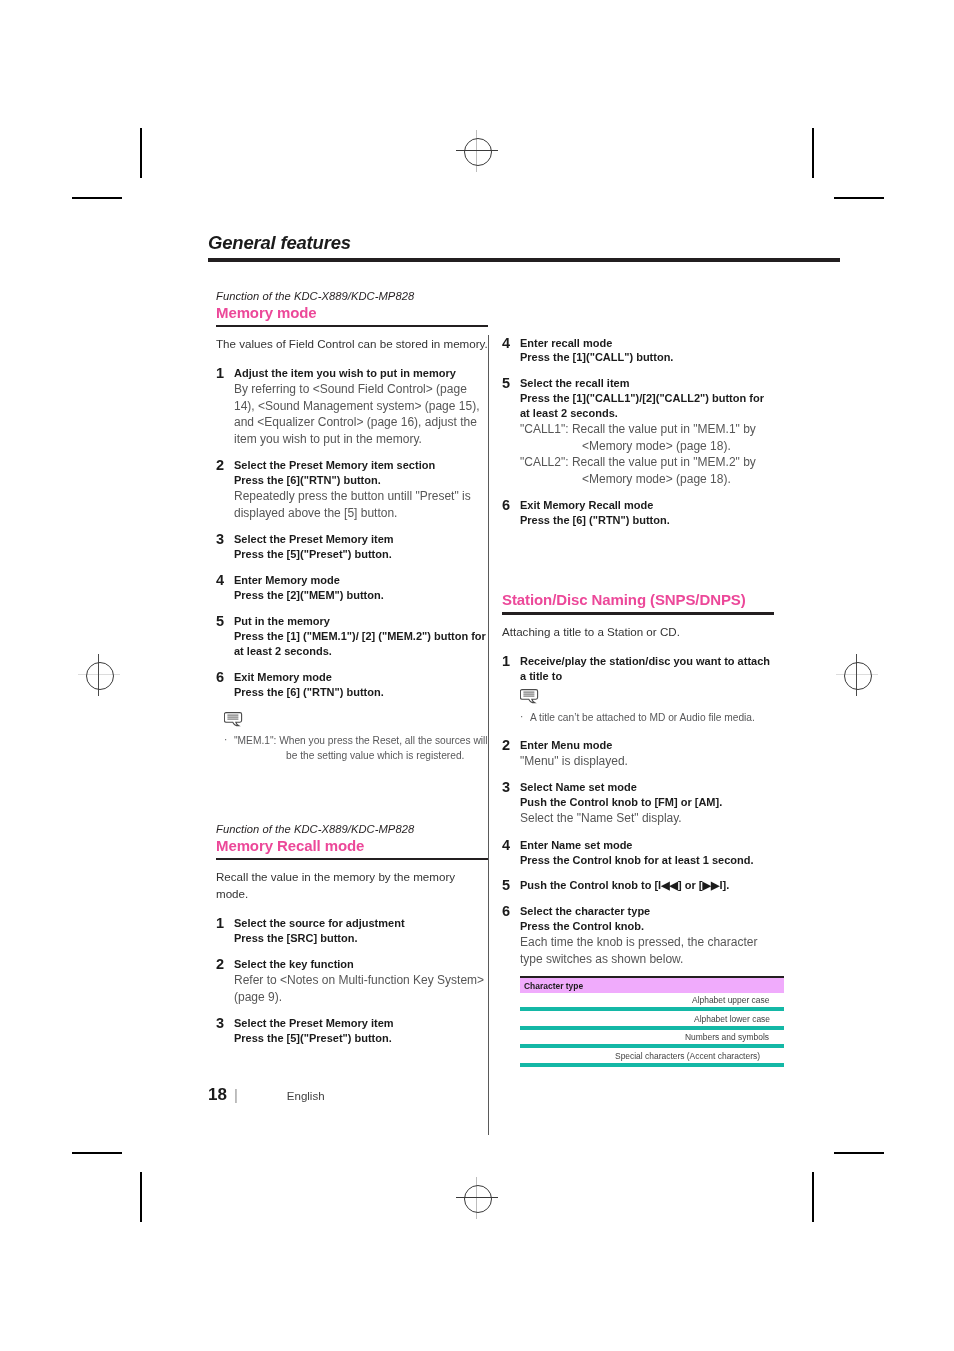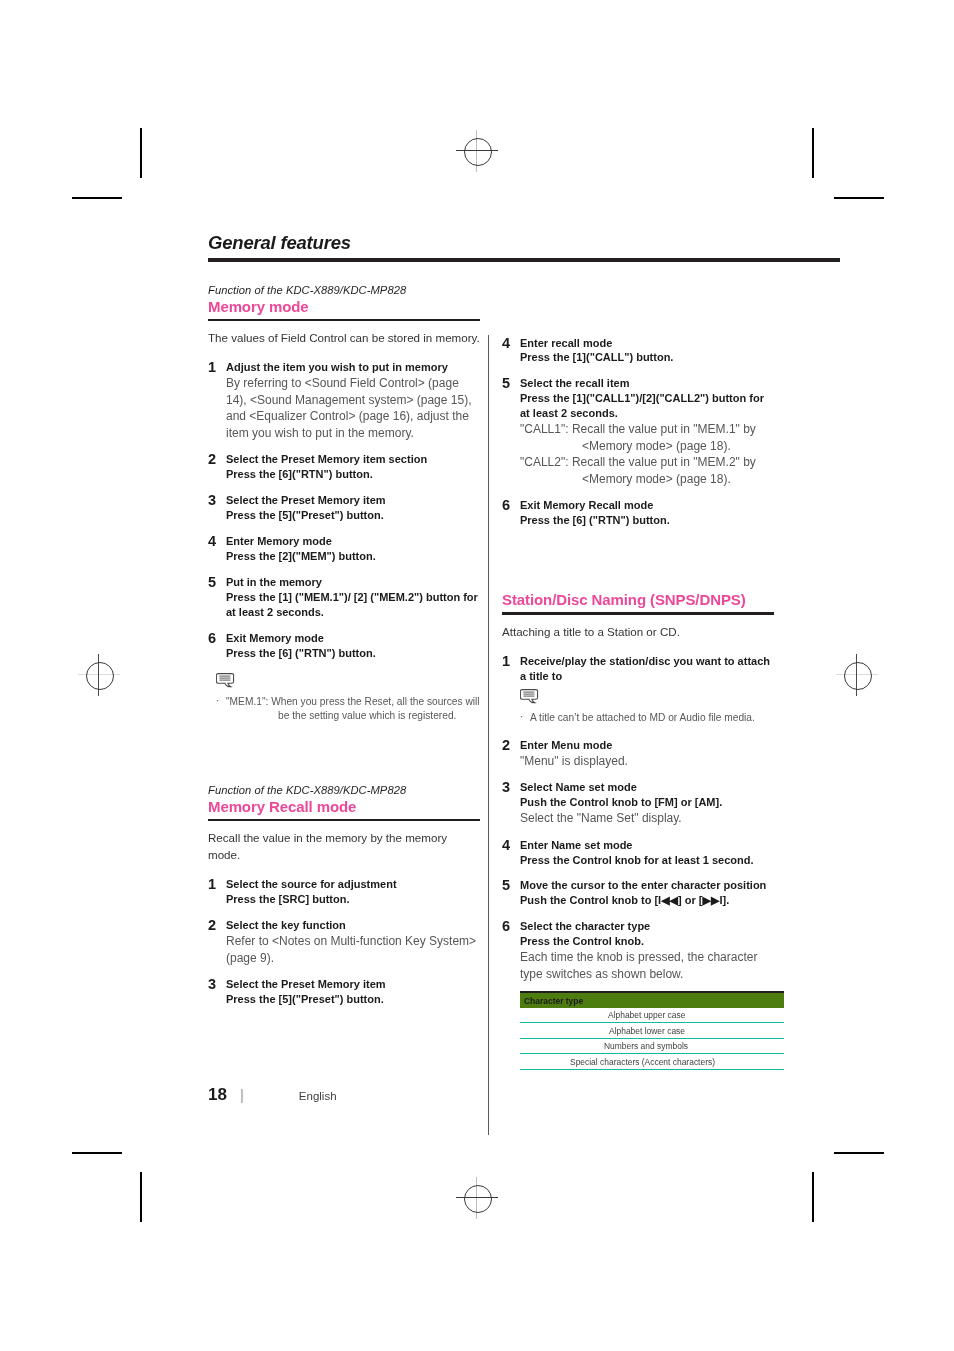--- a/index.html
+++ b/index.html
@@ -26,21 +26,21 @@
 
   .doc-title{
     font-size:18.5px;font-weight:bold;font-style:italic;
     letter-spacing:-.2px;color:#1b1b1b;margin:0 0 4px 0;
     font-family:"Liberation Sans", sans-serif;
   }
   .title-rule{height:3.5px;background:#231f20;width:632px;margin-bottom:22px;}
 
   .cols{position:relative;}
   .col{position:absolute;top:0;width:272px;}
-  .col-left{left:0;}
+  .col-left{left:8px;margin-top:6px;}
   .col-right{left:294px;}
   .col-divider{position:absolute;left:280px;top:51px;width:1px;height:800px;background:#5a5a5a;}
 
   .func-line{
     font-size:11.2px;font-style:italic;color:#231f20;
     margin:0 0 2px 0;letter-spacing:.05px;
   }
   .sec-head{
     font-size:15px;font-weight:bold;color:#ec4899;margin:0;
     letter-spacing:-.1px;line-height:1.2;
@@ -64,35 +64,35 @@
   .note-list li{
     font-size:10.2px;color:#58585a;line-height:1.42;
     padding-left:10px;position:relative;
   }
   .note-list li .dot{position:absolute;left:0;top:-1px;font-size:10px;color:#58585a;}
   .note-list li.cont{padding-left:62px;}
 
   
   .ctable{width:264px;margin-top:9px;border-collapse:collapse;}
   .ctable th{
-    background:#4d7c0f;border-top:2px solid #231f20;
+    background:#f0abfc;border-top:2px solid #231f20;
     font-size:9.6px;font-weight:bold;text-align:left;
     padding:1.5px 4px 2px 4px;color:#1b1b1b;
     font-stretch:condensed;
   }
   .ctable td{
-    border-bottom:1px solid #14b8a6;
-    font-size:9.6px;text-align:center;
+    border-bottom:4px solid #14b8a6;
+    font-size:9.6px;text-align:right;
     padding:1.5px 4px 2px 4px;color:#3f3f3f;
   }
   .ctable td span{display:inline-block;transform:scaleX(.88);transform-origin:left center;}
   .ctable th span{display:inline-block;transform:scaleX(.88);transform-origin:left center;}
 
   
-  .footer{position:absolute;left:208px;top:1085px;display:flex;align-items:baseline;gap:13px;}
+  .footer{position:absolute;left:208px;top:1085px;display:flex;align-items:baseline;gap:7px;}
   .footer .pg{font-size:17px;font-weight:bold;color:#1b1b1b;}
   .footer .bar{color:#9a9a9a;font-size:15px;}
   .footer .lang{font-size:11.5px;color:#3f3f3f;margin-left:42px;}
 </style>
 </head>
 <body>
 
 <div class="page">
 
   <div class="mark" style="left:140px;top:128px;width:1.6px;height:50px;"></div>
@@ -145,20 +145,21 @@
           <div class="step">
             <span class="num">1</span>
             <div class="t-bold">Adjust the item you wish to put in memory</div>
             <div class="t-norm grey">By referring to &lt;Sound Field Control&gt; (page 14), &lt;Sound Management system&gt; (page 15), and &lt;Equalizer Control&gt; (page 16), adjust the item you wish to put in the memory.</div>
           </div>
 
           <div class="step">
             <span class="num">2</span>
             <div class="t-bold">Select the Preset Memory item section</div>
             <div class="t-bold">Press the [6]("RTN") button.</div>
+            <div class="t-norm grey">Repeatedly press the button untill "Preset" is displayed above the [5] button.</div>
           </div>
 
           <div class="step">
             <span class="num">3</span>
             <div class="t-bold">Select the Preset Memory item</div>
             <div class="t-bold">Press the [5]("Preset") button.</div>
           </div>
 
           <div class="step">
             <span class="num">4</span>
@@ -297,21 +298,20 @@
           </div>
 
           <div class="step">
             <span class="num">4</span>
             <div class="t-bold">Enter Name set mode</div>
             <div class="t-bold">Press the Control knob for at least 1 second.</div>
           </div>
 
           <div class="step">
             <span class="num">5</span>
-            <div class="t-bold">Move the cursor to the enter character position</div>
             <div class="t-bold">Push the Control knob to [I◀◀] or [▶▶I].</div>
           </div>
 
           <div class="step">
             <span class="num">6</span>
             <div class="t-bold">Select the character type</div>
             <div class="t-bold">Press the Control knob.</div>
             <div class="t-norm grey">Each time the knob is pressed, the character type switches as shown below.</div>
 
             <table class="ctable">

